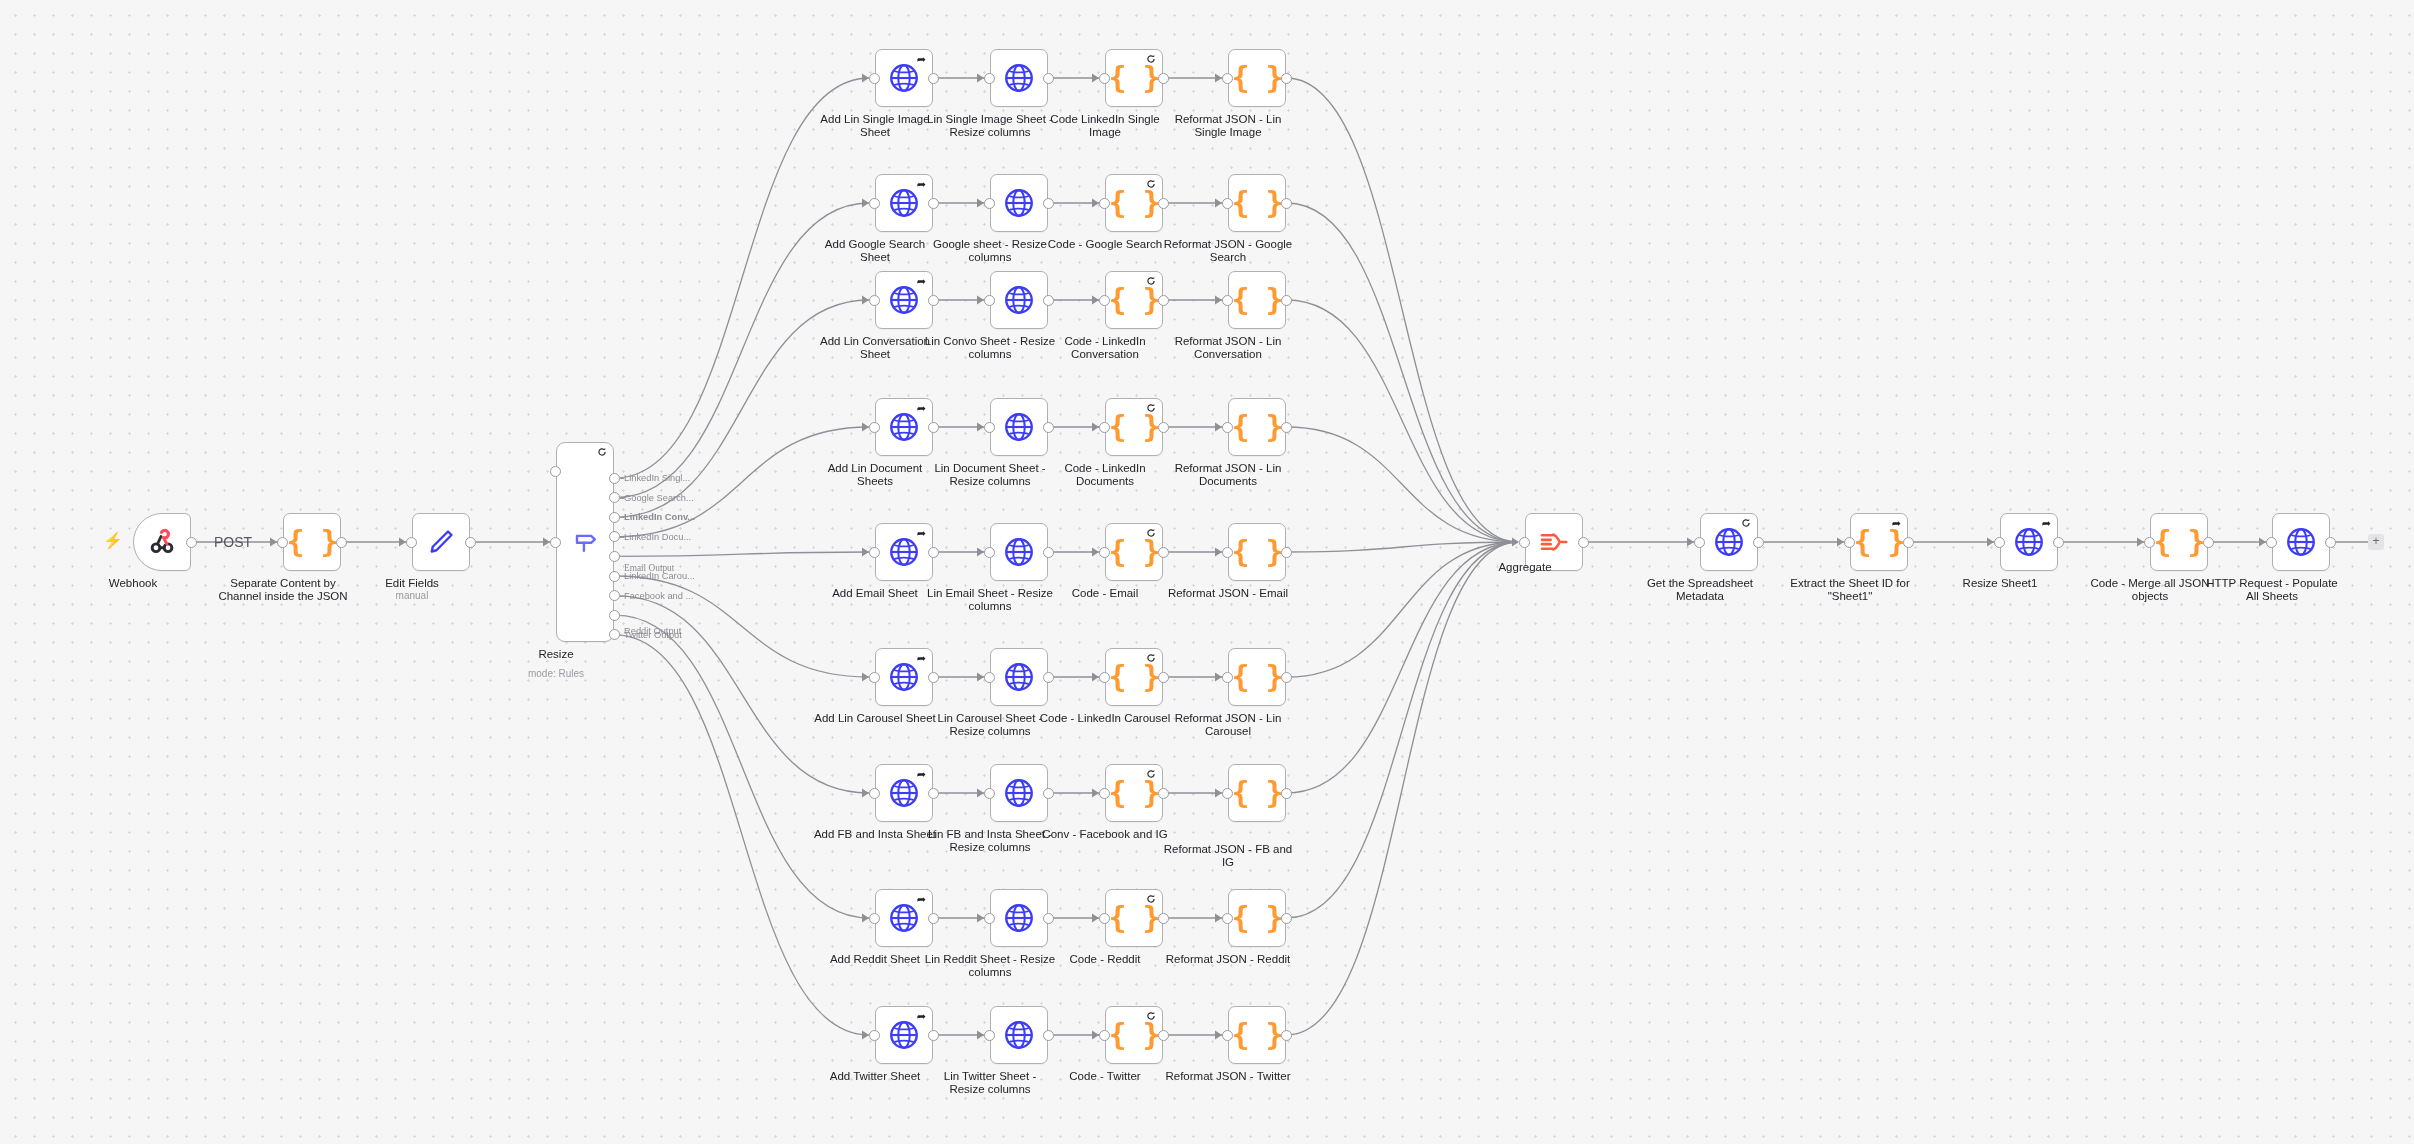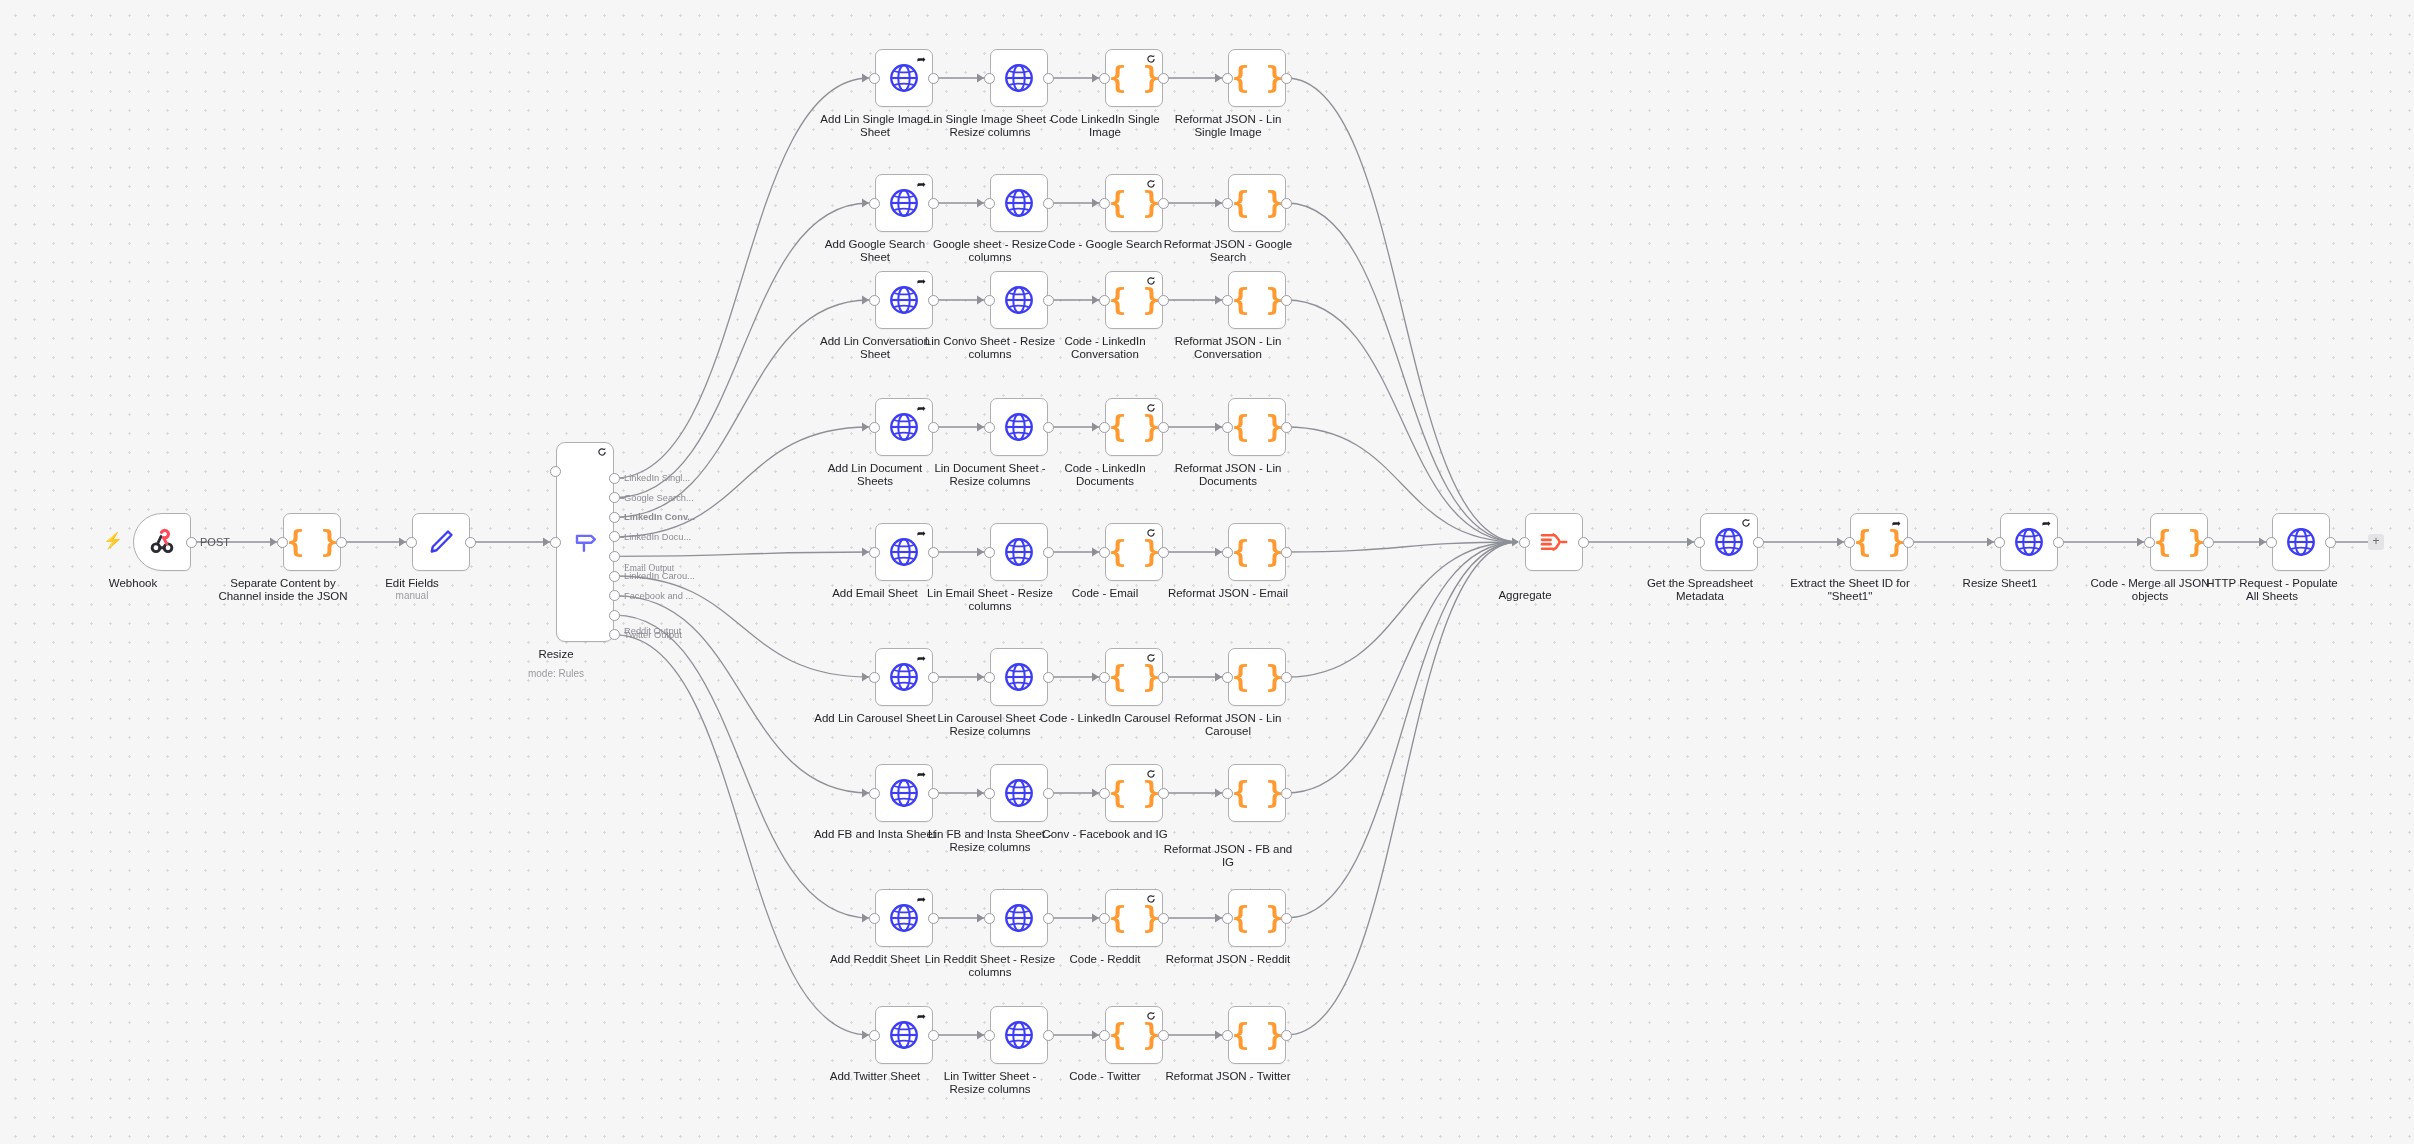--- a/index.html
+++ b/index.html
@@ -64,22 +64,22 @@
   .sw-out { position:absolute; left:53px; width:11px; height:11px; border-radius:50%; background:#fff; border:1.6px solid #9a9aa2; }
   .sw-out-label {
     position:absolute; left:68px;
     font-size:9.3px; color:#8a8a92; white-space:nowrap;
     transform:translateY(-50%);
   }
   .sw-out-tick { position:absolute; left:64px; width:4px; height:1px; background:#9a9aa2; }
 
   
   .port-label {
-    position:absolute; font-size:11px; color:#55555d;
-    white-space:nowrap; transform:translateY(-50%);
+    position:absolute; font-size:14px; color:#55555d;
+    white-space:nowrap; transform:translateY(-50%);margin-left:14px;
   }
 
   
   .bolt { position:absolute; font-size:16px; color:#ff5a3c; line-height:1; }
 
   
   .plus-end {
     position:absolute; width:16px; height:16px; border-radius:3px;
     background:#e4e4e6; color:#6b6b73; font-size:12px; line-height:15px;
     text-align:center;
@@ -791,21 +791,21 @@
       <line x1="3" y1="10.4" x2="9.5" y2="10.4" stroke="#ff5a3c" stroke-width="1.9" stroke-linecap="round"></line>
       <line x1="3" y1="13.6" x2="9.5" y2="13.6" stroke="#ff5a3c" stroke-width="1.9" stroke-linecap="round"></line>
       <line x1="3" y1="17" x2="11" y2="17" stroke="#ff5a3c" stroke-width="1.9" stroke-linecap="round"></line>
       <path d="M11.5 6.4 C15 7.8 15 10.4 16.4 12 C15 13.6 15 16.2 11.5 17.6" fill="none" stroke="#ff5a3c" stroke-width="1.9" stroke-linecap="round"></path>
       <line x1="17.6" y1="12" x2="21.2" y2="12" stroke="#ff5a3c" stroke-width="1.9" stroke-linecap="round"></line>
     </svg>
 
     </div>
     <span class="dot in"></span>
     <span class="dot out"></span>
-    <div class="label wide" style="top:76px">Aggregate</div>
+    <div class="label wide" style="top:48px">Aggregate</div>
 
   </div>
       <div class="node" style="left: 1700px; top: 513px;">
     <div class="box">
       <svg class="icon-svg" width="30" height="30" viewBox="0 0 24 24">
       <circle cx="12" cy="12" r="10.2" fill="none" stroke="#3d3df5" stroke-width="1.9"></circle>
       <ellipse cx="12" cy="12" rx="4.6" ry="10.2" fill="none" stroke="#3d3df5" stroke-width="1.6"></ellipse>
       <line x1="1.8" y1="12" x2="22.2" y2="12" stroke="#3d3df5" stroke-width="1.7"></line>
       <path d="M4 6.2 C7 8 17 8 20 6.2" fill="none" stroke="#3d3df5" stroke-width="1.4"></path>
       <path d="M4 17.8 C7 16 17 16 20 17.8" fill="none" stroke="#3d3df5" stroke-width="1.4"></path>

